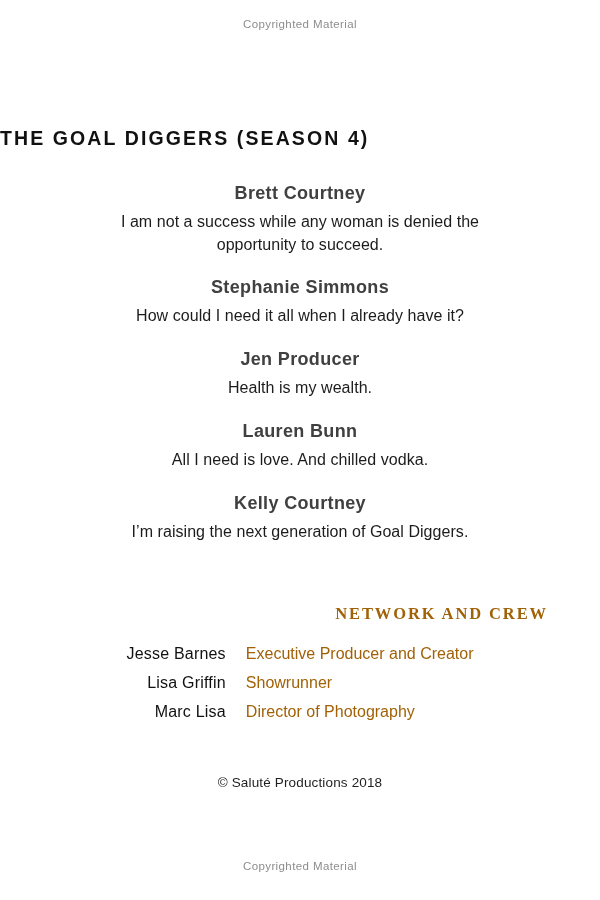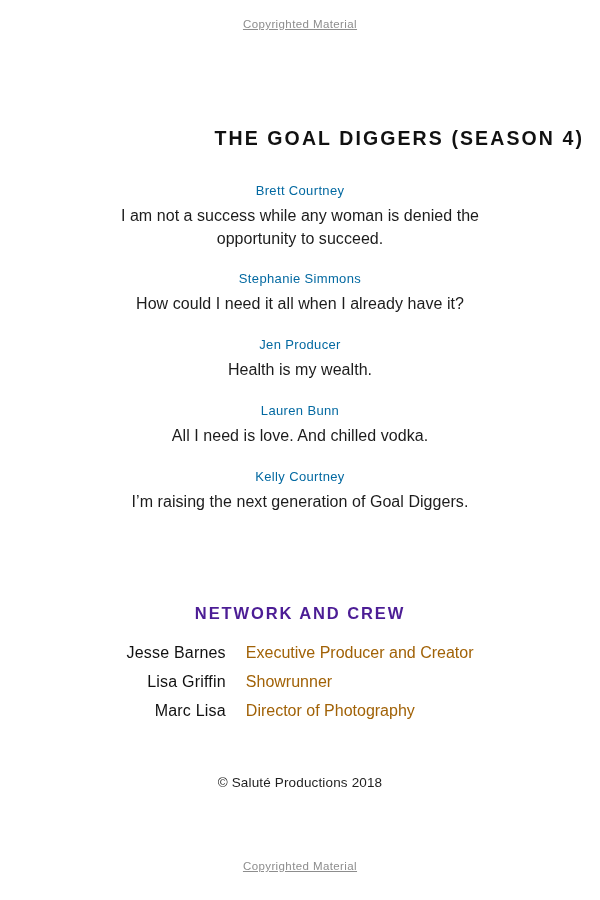--- a/index.html
+++ b/index.html
@@ -18,91 +18,91 @@
 
   .watermark {
     position: absolute;
     left: 0;
     width: 100%;
     text-align: center;
     font-size: 11.5px;
     letter-spacing: 0.4px;
     color: #8d8d8d;
     font-family: "Liberation Sans", sans-serif;
-    text-decoration: underline;
   }
   .watermark.top { top: 18px; }
   .watermark.bottom { bottom: 28px; }
 
   .page {
     position: absolute;
     top: 0;
     left: 0;
     width: 600px;
     height: 900px;
     box-sizing: border-box;
     padding: 0 52px;
   }
 
   .title {
     position: absolute;
     top: 127px;
     left: 0;
     width: 584px;
-    text-align: right;
+    text-align: left;
     font-size: 19.5px;
     font-weight: bold;
     letter-spacing: 2.1px;
     color: #111111;
   }
 
   .cast {
     position: absolute;
     top: 183px;
     left: 52px;
     width: 496px;
   }
 
   .cast-entry {
     text-align: center;
     margin-bottom: 21px;
   }
   .cast-entry:last-child { margin-bottom: 0; }
 
   .cast-name {
-    font-size: 13px;
-    font-weight: normal;
+    font-size: 18px;
+    font-weight: bold;
     letter-spacing: 0.35px;
-    color: #0369a1;
+    color: #404040;
     margin-bottom: 7px;
   }
 
   .cast-quote {
     font-size: 16px;
     line-height: 1.42;
     color: #1c1c1c;
     letter-spacing: 0.05px;
     max-width: 420px;
     margin: 0 auto;
   }
 
   .crew-section {
     position: absolute;
     top: 604px;
     left: 52px;
     width: 496px;
   }
 
   .crew-heading {
-    text-align: center;
+    text-align: right;
     font-size: 16.5px;
     font-weight: bold;
     letter-spacing: 1.9px;
-    color: #4c1d95;
+    color: #a16207;
     margin-bottom: 20px;
+    font-family: Liberation Serif, serif;
   }
 
   .crew-table {
     margin: 0 auto;
     border-collapse: collapse;
   }
   .crew-table td {
     padding: 0 0 8px 0;
     font-size: 16px;
     line-height: 1.3;

